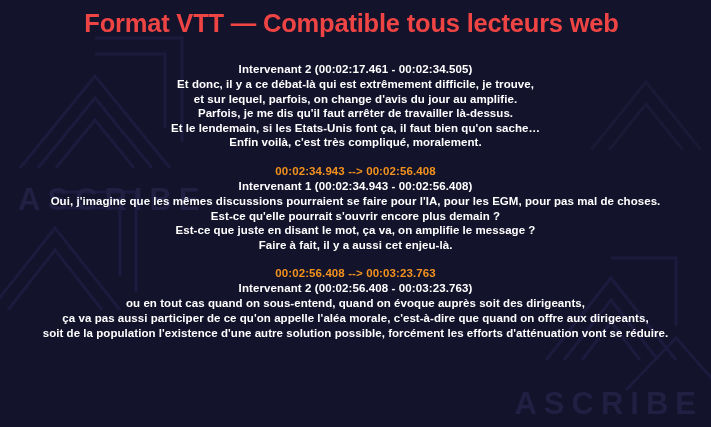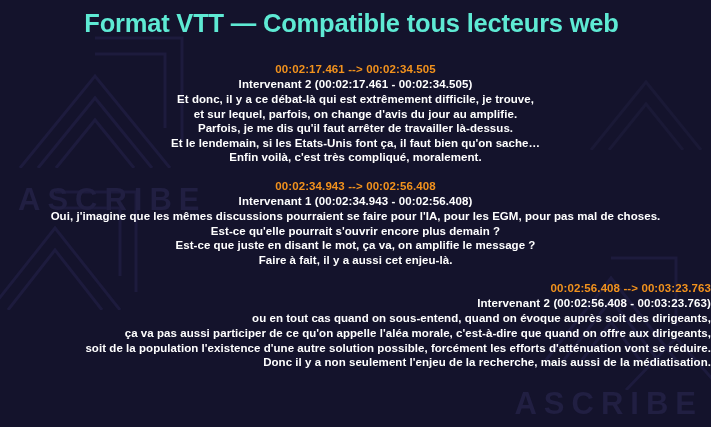--- a/index.html
+++ b/index.html
@@ -44,35 +44,35 @@
 
   
   .title {
     position: absolute;
     top: 9px;
     left: 0;
     right: 8px;
     text-align: center;
     font-size: 25.5px;
     font-weight: bold;
-    color: #5eead4;
+    color: #ef4444;
     letter-spacing: -0.2px;
     white-space: nowrap;
   }
 
   
   .cues {
     position: absolute;
     top: 62px;
     left: 0;
     right: 0;
     text-align: center;
   }
   .cue { margin-bottom: 14px; }
-  .cue:last-child { margin-bottom: 16px; text-align: right; }
+  .cue:last-child { margin-bottom: 16px; }
 
   .cue-time {
     color: #f2921d;
     font-size: 11.5px;
     font-weight: bold;
     line-height: 15px;
     letter-spacing: 0.1px;
   }
   .cue-speaker {
     color: #ffffff;
@@ -132,21 +132,20 @@
   </svg>
 
   <div class="watermark wm-left">ASCRIBE</div>
   <div class="watermark wm-right">ASCRIBE</div>
 
   <div class="title">Format VTT — Compatible tous lecteurs web</div>
 
   <div class="cues">
 
     <div class="cue">
-      <div class="cue-time">00:02:17.461 --&gt; 00:02:34.505</div>
       <div class="cue-speaker">Intervenant 2 (00:02:17.461 - 00:02:34.505)</div>
       <div class="cue-line">Et donc, il y a ce débat-là qui est extrêmement difficile, je trouve,</div>
       <div class="cue-line">et sur lequel, parfois, on change d'avis du jour au amplifie.</div>
       <div class="cue-line">Parfois, je me dis qu'il faut arrêter de travailler là-dessus.</div>
       <div class="cue-line">Et le lendemain, si les Etats-Unis font ça, il faut bien qu'on sache…</div>
       <div class="cue-line">Enfin voilà, c'est très compliqué, moralement.</div>
     </div>
 
     <div class="cue">
       <div class="cue-time">00:02:34.943 --&gt; 00:02:56.408</div>
@@ -156,17 +155,16 @@
       <div class="cue-line">Est-ce que juste en disant le mot, ça va, on amplifie le message ?</div>
       <div class="cue-line">Faire à fait, il y a aussi cet enjeu-là.</div>
     </div>
 
     <div class="cue">
       <div class="cue-time">00:02:56.408 --&gt; 00:03:23.763</div>
       <div class="cue-speaker">Intervenant 2 (00:02:56.408 - 00:03:23.763)</div>
       <div class="cue-line">ou en tout cas quand on sous-entend, quand on évoque auprès soit des dirigeants,</div>
       <div class="cue-line">ça va pas aussi participer de ce qu'on appelle l'aléa morale, c'est-à-dire que quand on offre aux dirigeants,</div>
       <div class="cue-line">soit de la population l'existence d'une autre solution possible, forcément les efforts d'atténuation vont se réduire.</div>
-      <div class="cue-line">Donc il y a non seulement l'enjeu de la recherche, mais aussi de la médiatisation.</div>
     </div>
 
   </div>
 </div>
 
 </body></html>

